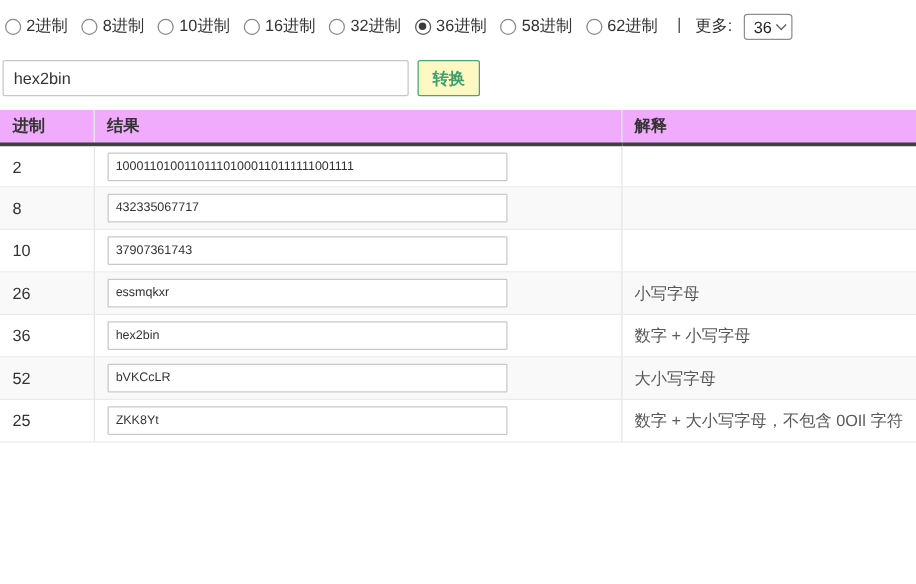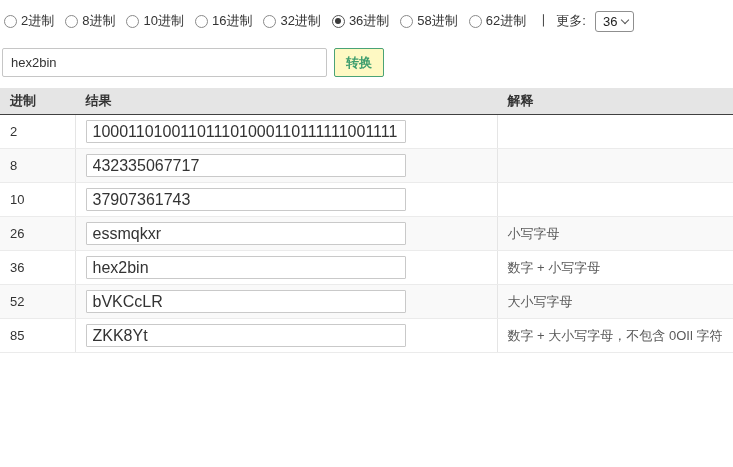--- a/index.html
+++ b/index.html
@@ -61,36 +61,36 @@
   }
   
   table.results {
     width: 733px; margin-top: 11px;
     border-collapse: collapse; table-layout: fixed;
     font-size: 13px; color: #333;
   }
   table.results col.c-base   { width: 75px; }
   table.results col.c-result { width: 422px; }
   table.results thead th {
-    background: #e5e5e5; text-align: left; font-weight: bold;
+    background: #f0abfc; text-align: left; font-weight: bold;
     padding: 4px 10px; height: 24px; color: #333;
-    border-bottom: 1px solid #404040;
+    border-bottom: 3px solid #404040;
   }
   table.results th.v-border, table.results td.v-border { border-right: 1px solid #e5e5e5; }
   table.results tbody td {
     height: 34px; padding: 4px 10px;
     border-bottom: 1px solid #ebebeb;
     vertical-align: middle;
   }
   table.results tbody tr:nth-child(even) { background: #f9f9f9; }
   td.cell-result { padding-left: 12px; }
   .row-input {
     width: 320px; height: 23px;
     border: 1px solid #c9c9c9; border-radius: 1px;
-    padding: 0 6px; font-size: 16px; color: #333;
+    padding: 0 6px; font-size: 10px; color: #333;
     font-family: "Liberation Sans", "DejaVu Sans", sans-serif;
     background: #fff; outline: none;
   }
   .explain { color: #595959; }
 </style>
 </head>
 <body>
 
 <div class="radio-row">
   <span class="radio-opt">
@@ -176,18 +176,18 @@
       <td class="v-border">36</td>
       <td class="v-border cell-result"><input class="row-input" type="text" value="hex2bin" style=""></td>
       <td class="explain">数字 + 小写字母</td>
     </tr>
     <tr>
       <td class="v-border">52</td>
       <td class="v-border cell-result"><input class="row-input" type="text" value="bVKCcLR" style=""></td>
       <td class="explain">大小写字母</td>
     </tr>
     <tr>
-      <td class="v-border">85</td>
+      <td class="v-border">25</td>
       <td class="v-border cell-result"><input class="row-input" type="text" value="ZKK8Yt" style=""></td>
       <td class="explain">数字 + 大小写字母，不包含 0OIl 字符</td>
     </tr>
   </tbody>
 </table>
 
 </body></html>

